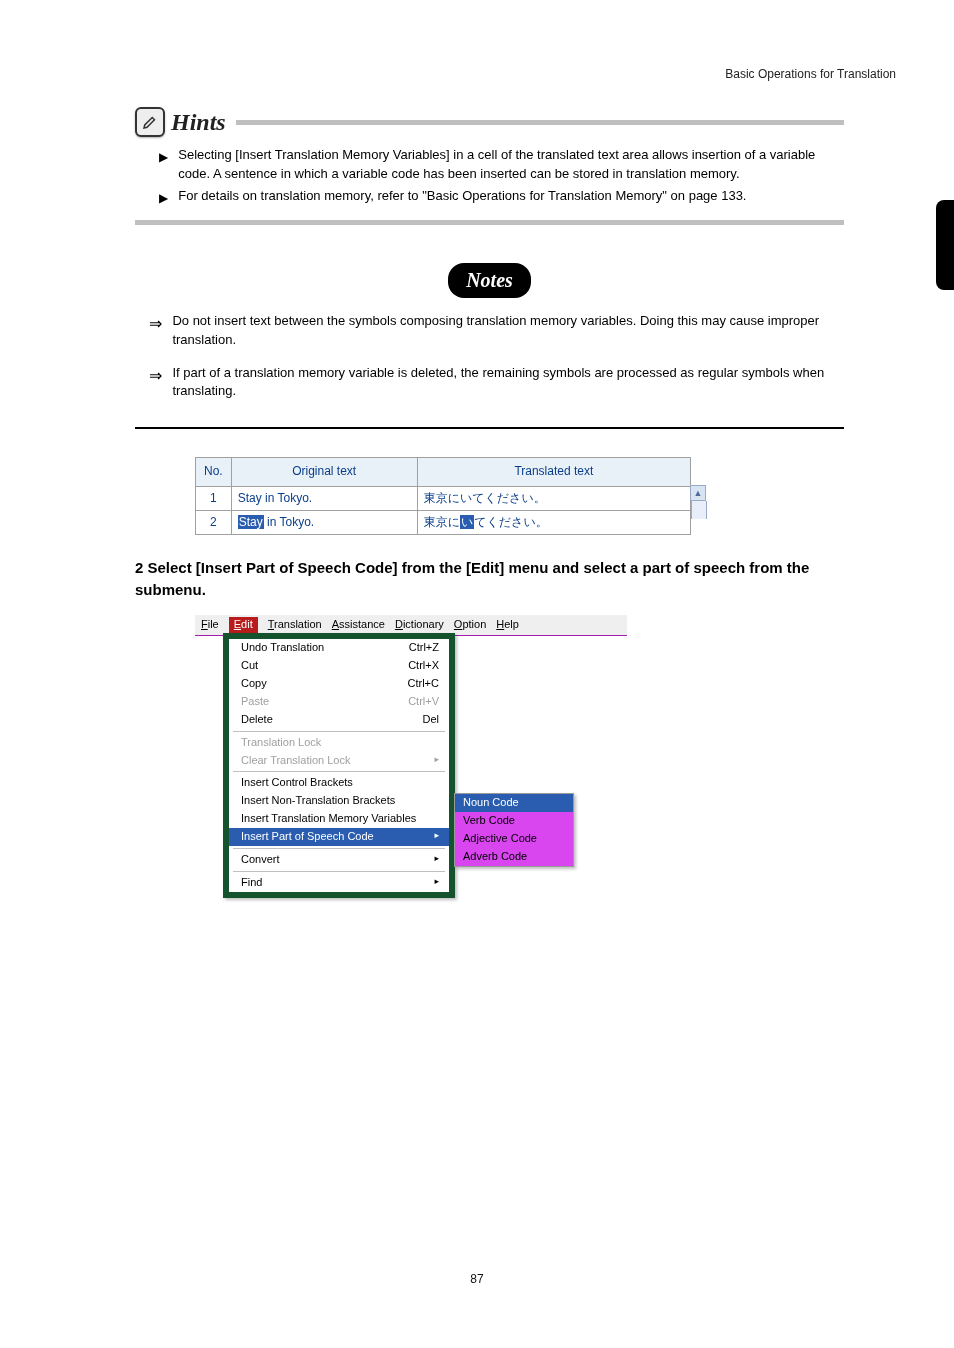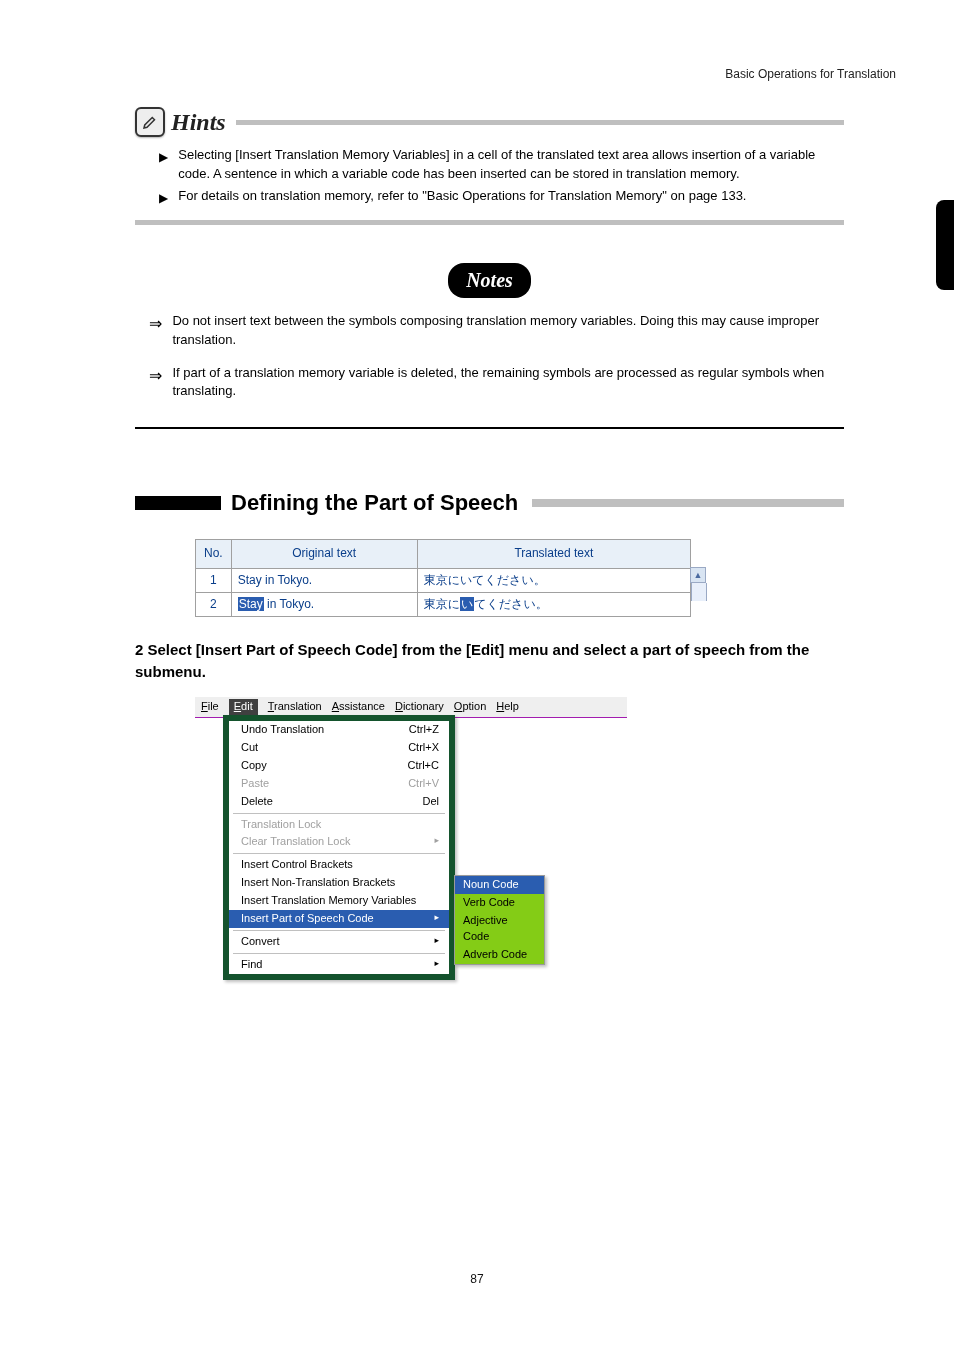--- a/index.html
+++ b/index.html
@@ -224,21 +224,21 @@
   }
   .menubar {
     display: flex;
     gap: 10px;
     padding: 2px 6px;
     background: #efefef;
     border-bottom: 1px solid #a21caf;
   }
   .menubar span u { text-decoration: underline; }
   .menubar .sel {
-    background: #404040;
+    background: #b91c1c;
     color: #fff;
     padding: 0 5px;
   }
   .menubar span { color: #000; }
   .dropdown {
     position: absolute;
     left: 28px;
     top: 18px;
     width: 232px;
     background: #fff;
@@ -252,22 +252,22 @@
     color: #000;
   }
   .dd-row.disabled { color: #a0a0a0; }
   .dd-sep { height: 1px; background: #c0c0c0; margin: 2px 4px; }
   .dd-row.hi { background: #2a5db0; color: #fff; }
   .dd-row .sub-arrow { font-size: 9px; }
   .submenu {
     position: absolute;
     left: 259px;
     top: 178px;
-    width: 91px;
-    background: #84cc16;
+    width: 120px;
+    background: #d946ef;
     border: 1px solid #9a9a9a;
     box-shadow: 2px 2px 3px rgba(0,0,0,.25);
   }
   .submenu .dd-row { padding: 1px 8px; }
   .footer-pg {
     position: absolute;
     bottom: 60px;
     left: 0; right: 0;
     text-align: center;
     font-size: 12px;
@@ -314,25 +314,20 @@
       <div class="notes-arrow">⇒</div>
       <div class="notes-text">Do not insert text between the symbols composing translation memory variables. Doing this may cause improper translation.</div>
     </div>
     <div class="notes-item">
       <div class="notes-arrow">⇒</div>
       <div class="notes-text">If part of a translation memory variable is deleted, the remaining symbols are processed as regular symbols when translating.</div>
     </div>
     <div class="notes-footer-line"></div>
   </div>
 
-  <div class="section-head">
-    <div class="section-badge"></div>
-    <div class="section-title">Defining the Part of Speech</div>
-    <div class="section-rule"></div>
-  </div>
 
 
   <div class="table-wrap">
     <table class="tbl">
       <tbody>
           <tr>
         <th style="width:32px;">No.</th>
         <th style="width:186px;">Original text</th>
         <th>Translated text</th>
       </tr>

